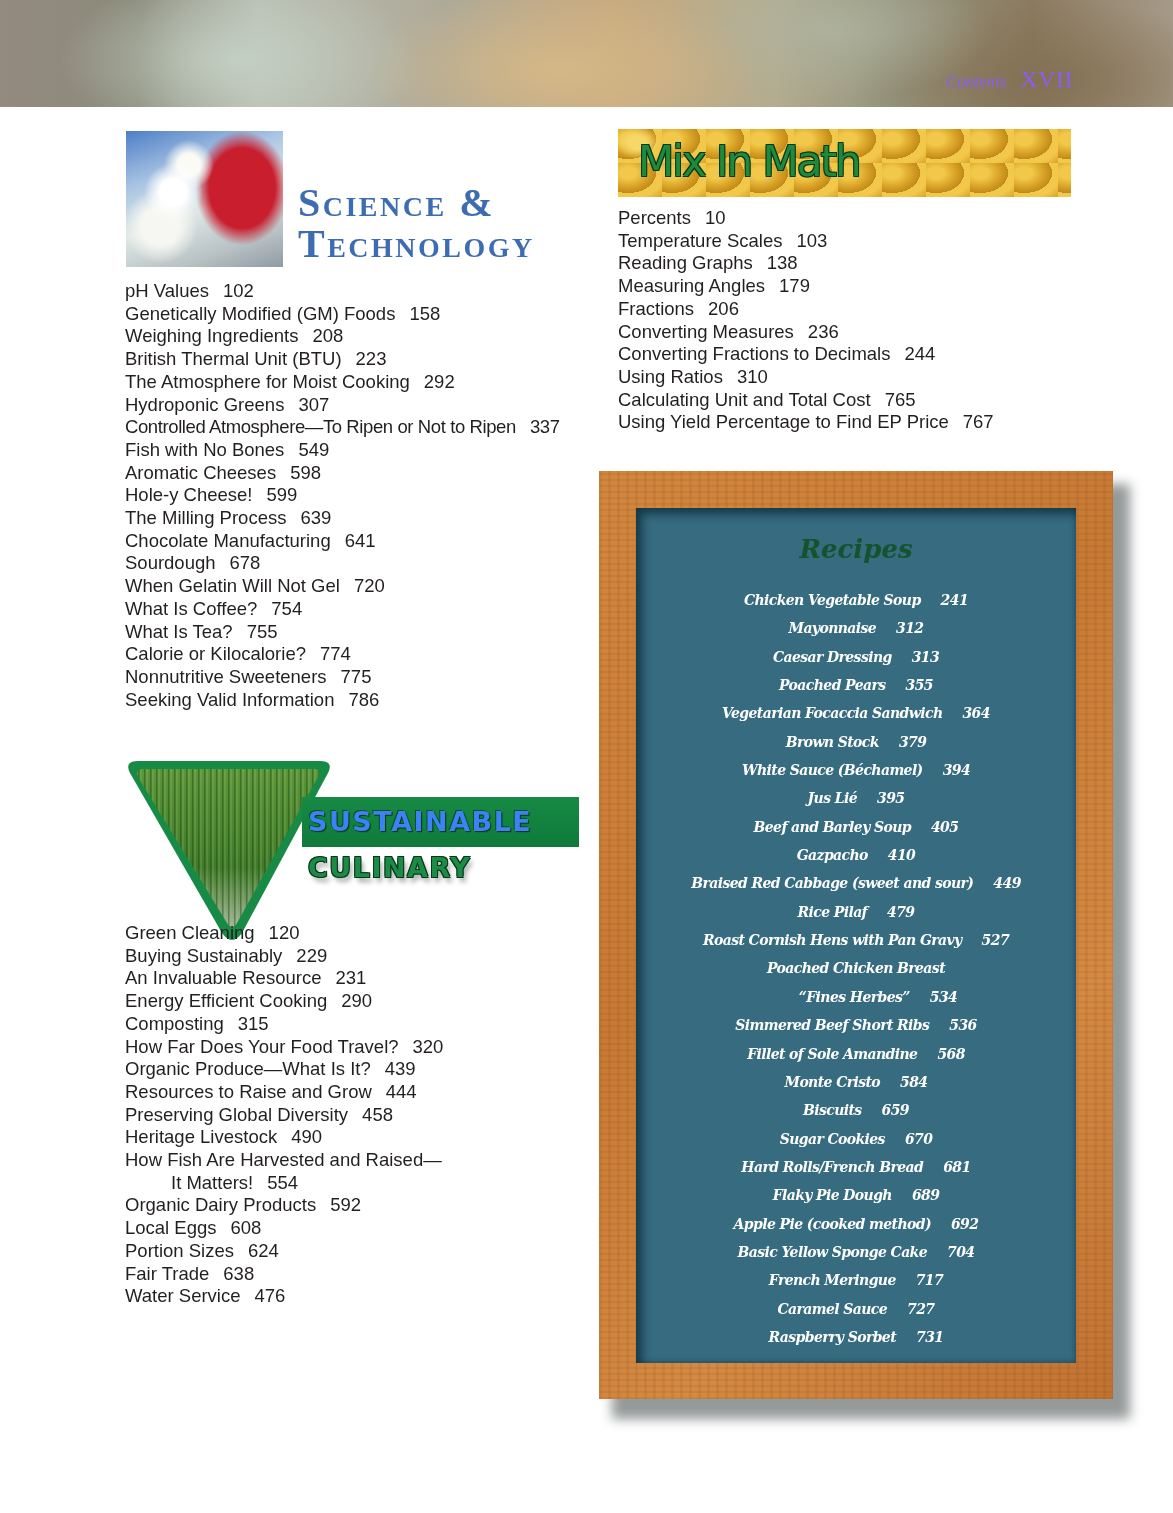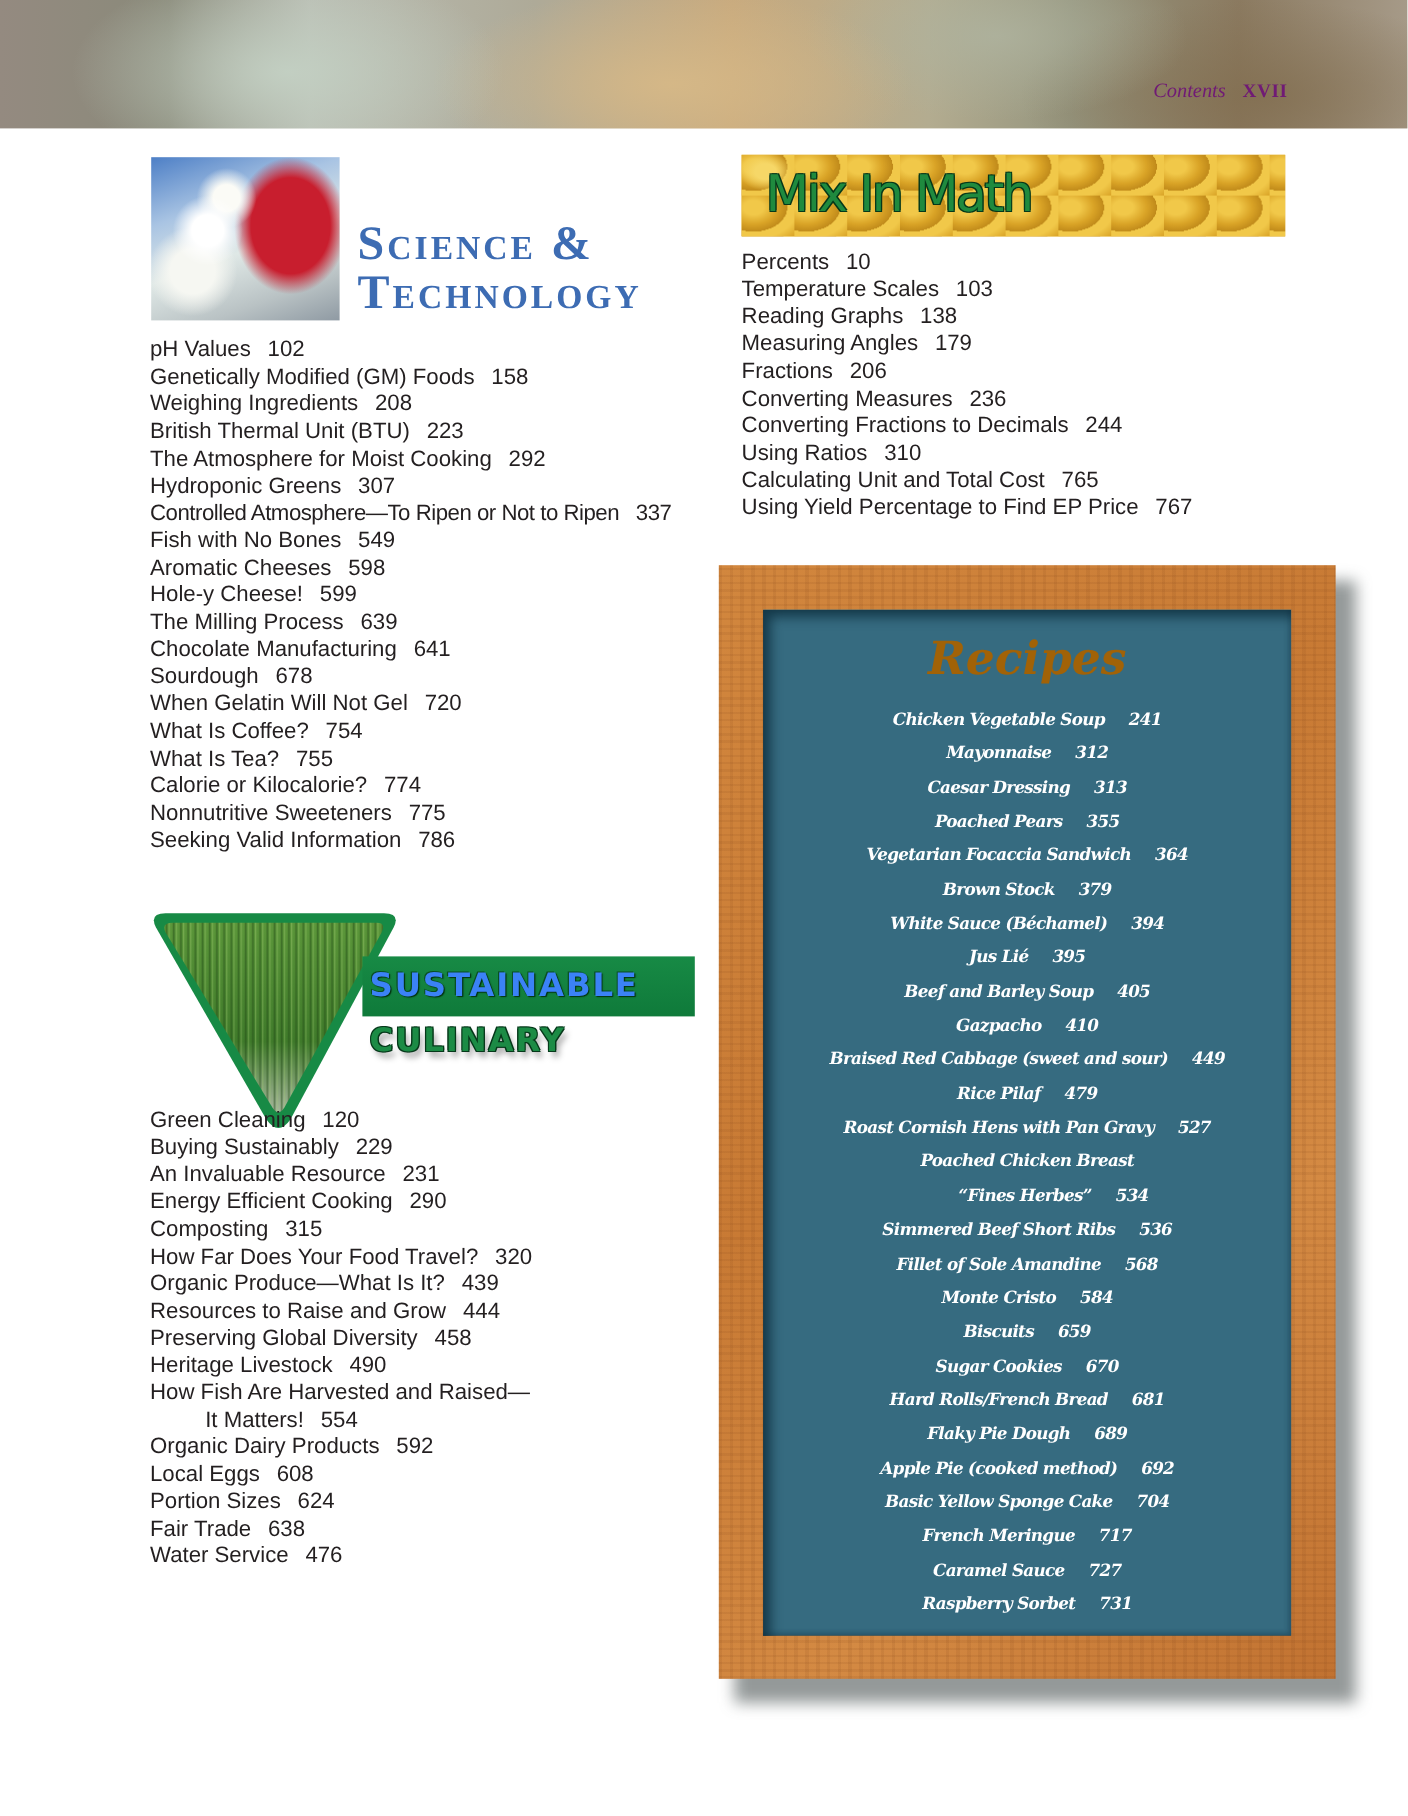--- a/index.html
+++ b/index.html
@@ -10,25 +10,25 @@
     position: absolute; left: 0; top: 0; width: 1173px; height: 107px;
     background:
       radial-gradient(ellipse 180px 90px at 240px 60px, rgba(195,208,195,0.95), rgba(195,208,195,0) 100%),
       radial-gradient(ellipse 200px 80px at 560px 70px, rgba(215,185,135,0.9), rgba(215,185,135,0) 100%),
       radial-gradient(ellipse 160px 70px at 830px 30px, rgba(175,180,160,0.8), rgba(175,180,160,0) 100%),
       radial-gradient(ellipse 200px 80px at 1050px 80px, rgba(130,110,80,0.8), rgba(130,110,80,0) 100%),
       linear-gradient(90deg, #948a80 0%, #8a8a7a 12%, #b9bcb2 22%, #aeaa98 38%, #c8aa7e 52%, #b3ac90 66%, #95957e 76%, #8b7a60 88%, #a69a88 100%);
   }
   .running-head {
     position: absolute; top: 66px; right: 100px;
-    font-family: "Liberation Serif", serif; color: #701a75; font-size: 17px;
+    font-family: "Liberation Serif", serif; color: #8b5cf6; font-size: 17px;
     display: flex; gap: 14px; align-items: baseline;
   }
   .running-head .title { font-style: italic; }
-  .running-head .pagenum { font-weight: bold; font-size: 16px; letter-spacing: 0.5px; }
+  .running-head .pagenum { font-weight: normal; font-size: 24px; letter-spacing: 0.5px; }
 
   
   .sci-photo {
     position: absolute; left: 126px; top: 131px; width: 157px; height: 136px;
     background:
       radial-gradient(circle at 30% 45%, #ffffff 0 10%, rgba(255,255,255,0) 22%),
       radial-gradient(circle at 22% 70%, #f6f7f2 0 12%, rgba(255,255,255,0) 24%),
       radial-gradient(circle at 40% 25%, #fbfbf6 0 8%, rgba(255,255,255,0) 18%),
       radial-gradient(ellipse 30% 42% at 74% 42%, #c81e2e 0 70%, rgba(200,30,46,0) 100%),
       linear-gradient(160deg, #4d7fc6 0%, #a9c4e3 30%, #dfe8e6 55%, #b9c2c4 80%, #8f9aa3 100%);
@@ -95,21 +95,21 @@
       linear-gradient(135deg, #d2873e 0%, #c87a34 40%, #d48a43 70%, #c17231 100%);
   }
   .board {
     position: absolute; left: 636px; top: 508px; width: 440px; height: 855px;
     background: #366b80;
     box-shadow: inset 6px 6px 10px rgba(10,40,55,0.75), inset -2px -2px 4px rgba(10,40,55,0.3);
   }
   .recipes-title {
     position: absolute; left: 636px; top: 523px; width: 440px; text-align: center;
     font-family: "DejaVu Serif", serif; font-style: italic; font-weight: bold;
-    color: #a16207; font-size: 38px; line-height: 52px;
+    color: #14532d; font-size: 26px; line-height: 52px;
   }
   .recipes-list {
     position: absolute; left: 636px; top: 586px; width: 440px; list-style: none; text-align: center;
     font-family: "DejaVu Serif", serif; font-style: italic; font-weight: bold;
     color: #ffffff; font-size: 14px; line-height: 28.35px; letter-spacing: -0.6px;
   }
   .recipes-list li { white-space: nowrap; }
   .recipes-list .num { margin-left: 20px; }
   .recipes-list .cont { display: block; padding-left: 44px; }
 </style>

